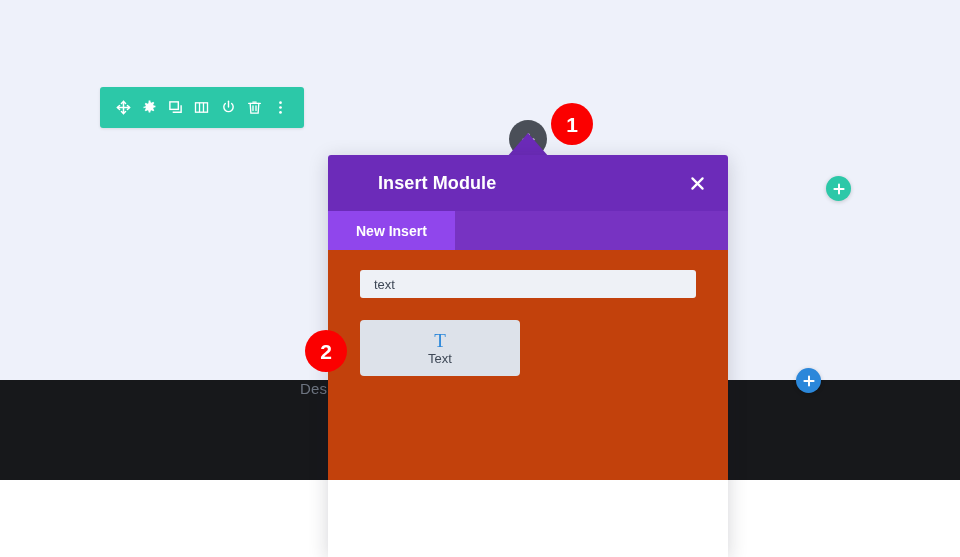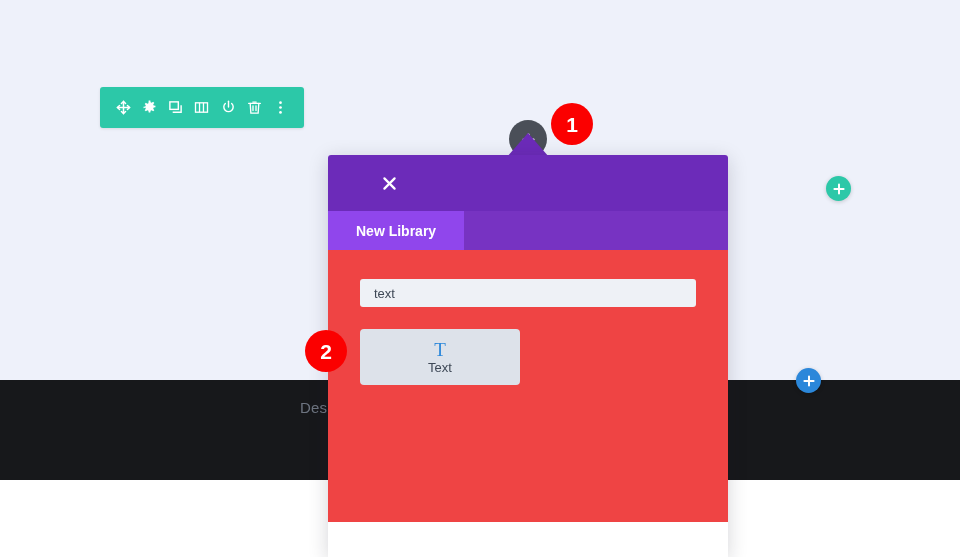--- a/index.html
+++ b/index.html
@@ -28,21 +28,21 @@
     left: 0;
     top: 380px;
     width: 960px;
     height: 100px;
     background: #17181b;
   }
 
   .dark-section-label {
     position: absolute;
     left: 300px;
-    top: 399px;
+    top: 380px;
     font-size: 15px;
     color: #6d7480;
     letter-spacing: .2px;
     white-space: nowrap;
   }
 
   .white-section {
     position: absolute;
     left: 0;
     top: 480px;
@@ -170,23 +170,23 @@
     justify-content: center;
     color: #ffffff;
     font-size: 14px;
     font-weight: bold;
     cursor: pointer;
     padding: 0 28px;
   }
   .modal-tab.active { background: #9046ec; }
 
   .modal-body {
-    padding: 29px 32px 0 32px;
-    background: #ef4444;
-    height: 272px;
+    padding: 20px 32px 0 32px;
+    background: #c2410c;
+    height: 230px;
   }
 
   .search-field {
     width: 336px;
     height: 28px;
     background: #eef1f6;
     border: none;
     border-radius: 3px;
     padding: 0 14px;
     font-family: "Liberation Sans", sans-serif;
@@ -332,29 +332,30 @@
     </svg>
   </div>
 
   <div class="modal-pointer"></div>
 
 </div>
 
 <div class="modal">
 
   <div class="modal-header">
+    <div class="modal-title">Insert Module</div>
     <div class="modal-close">
       <svg width="17" height="17" viewBox="0 0 16 16" fill="none" stroke="#ffffff" stroke-width="2.1" stroke-linecap="round">
         <path d="M3.2 3.2 12.8 12.8M12.8 3.2 3.2 12.8"></path>
       </svg>
     </div>
   </div>
 
   <div class="modal-tabs">
-    <div class="modal-tab active">New Library</div>
+    <div class="modal-tab active">New Insert</div>
   </div>
 
   <div class="modal-body">
 
     <input class="search-field" type="text" value="text" style="">
 
     <div class="module-grid">
       <div class="module-card">
         <div class="module-card-icon">T</div>
         <div class="module-card-label">Text</div>

